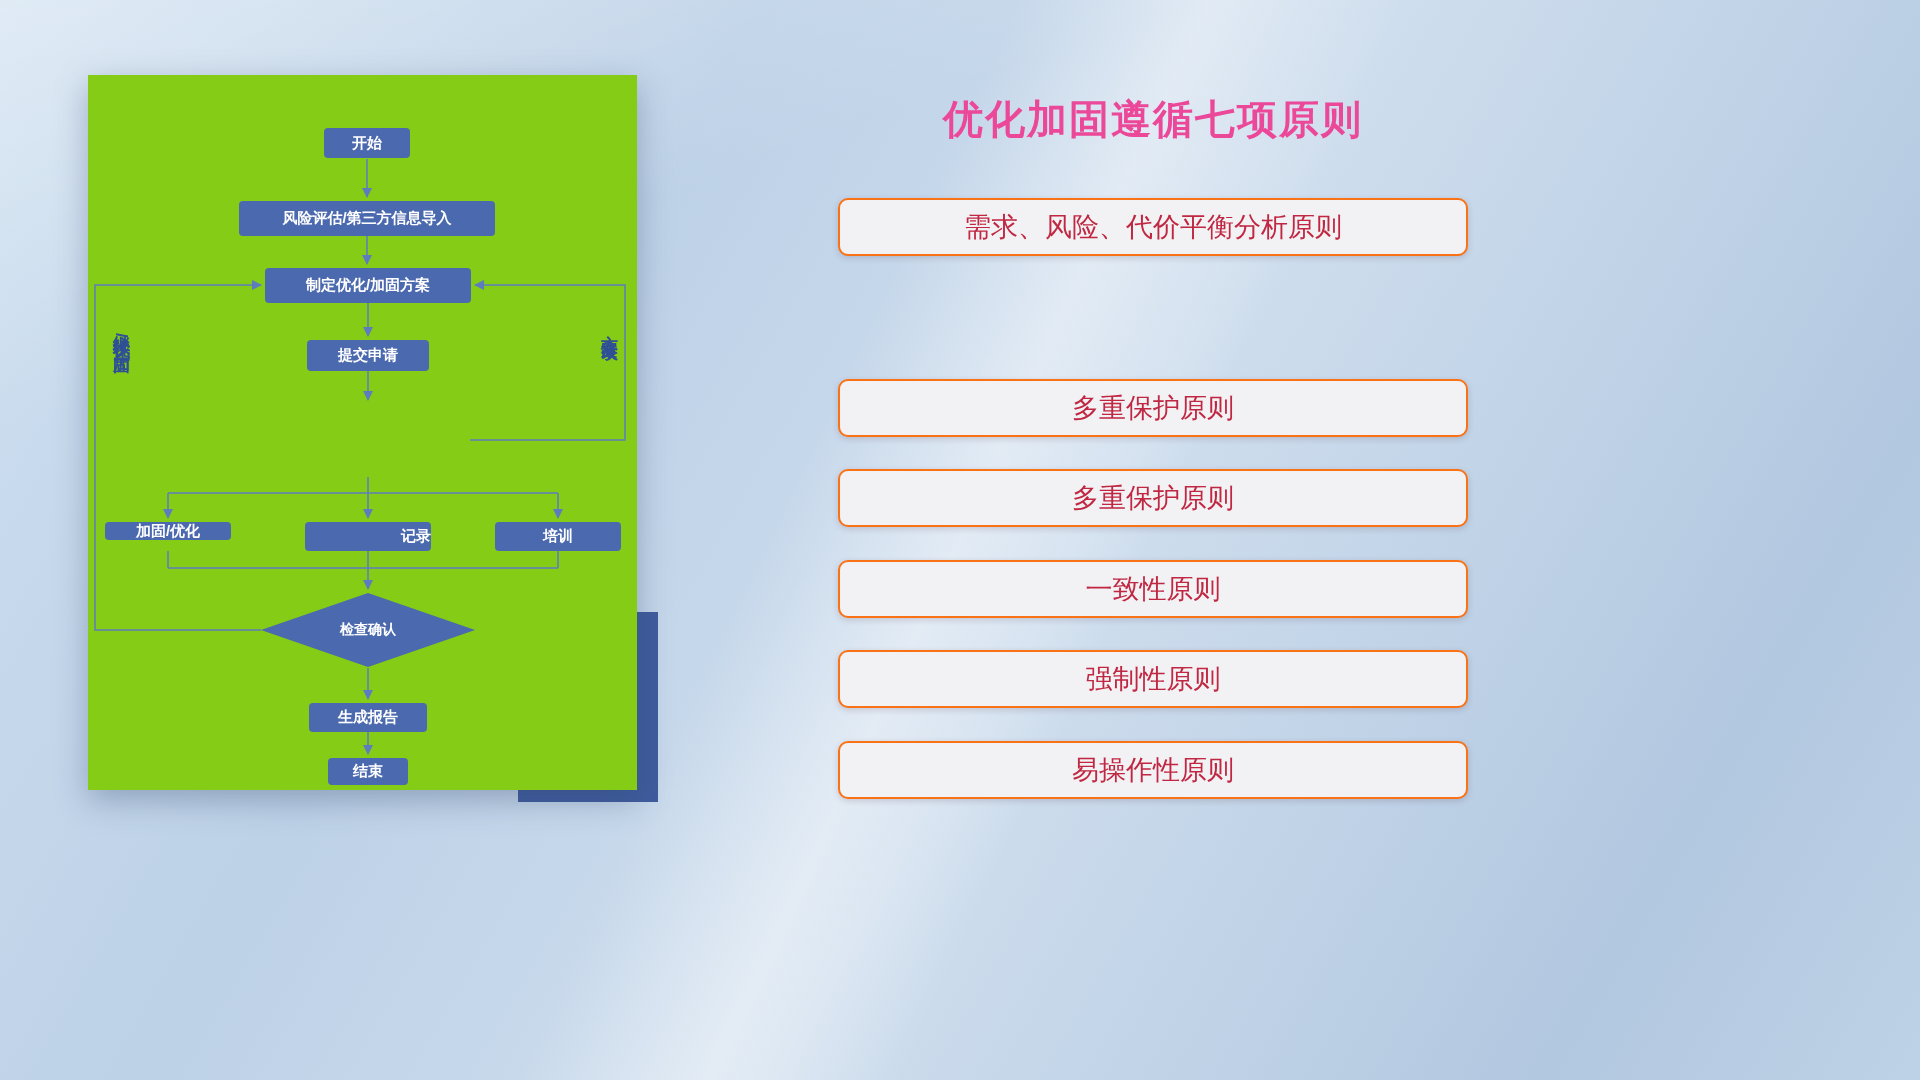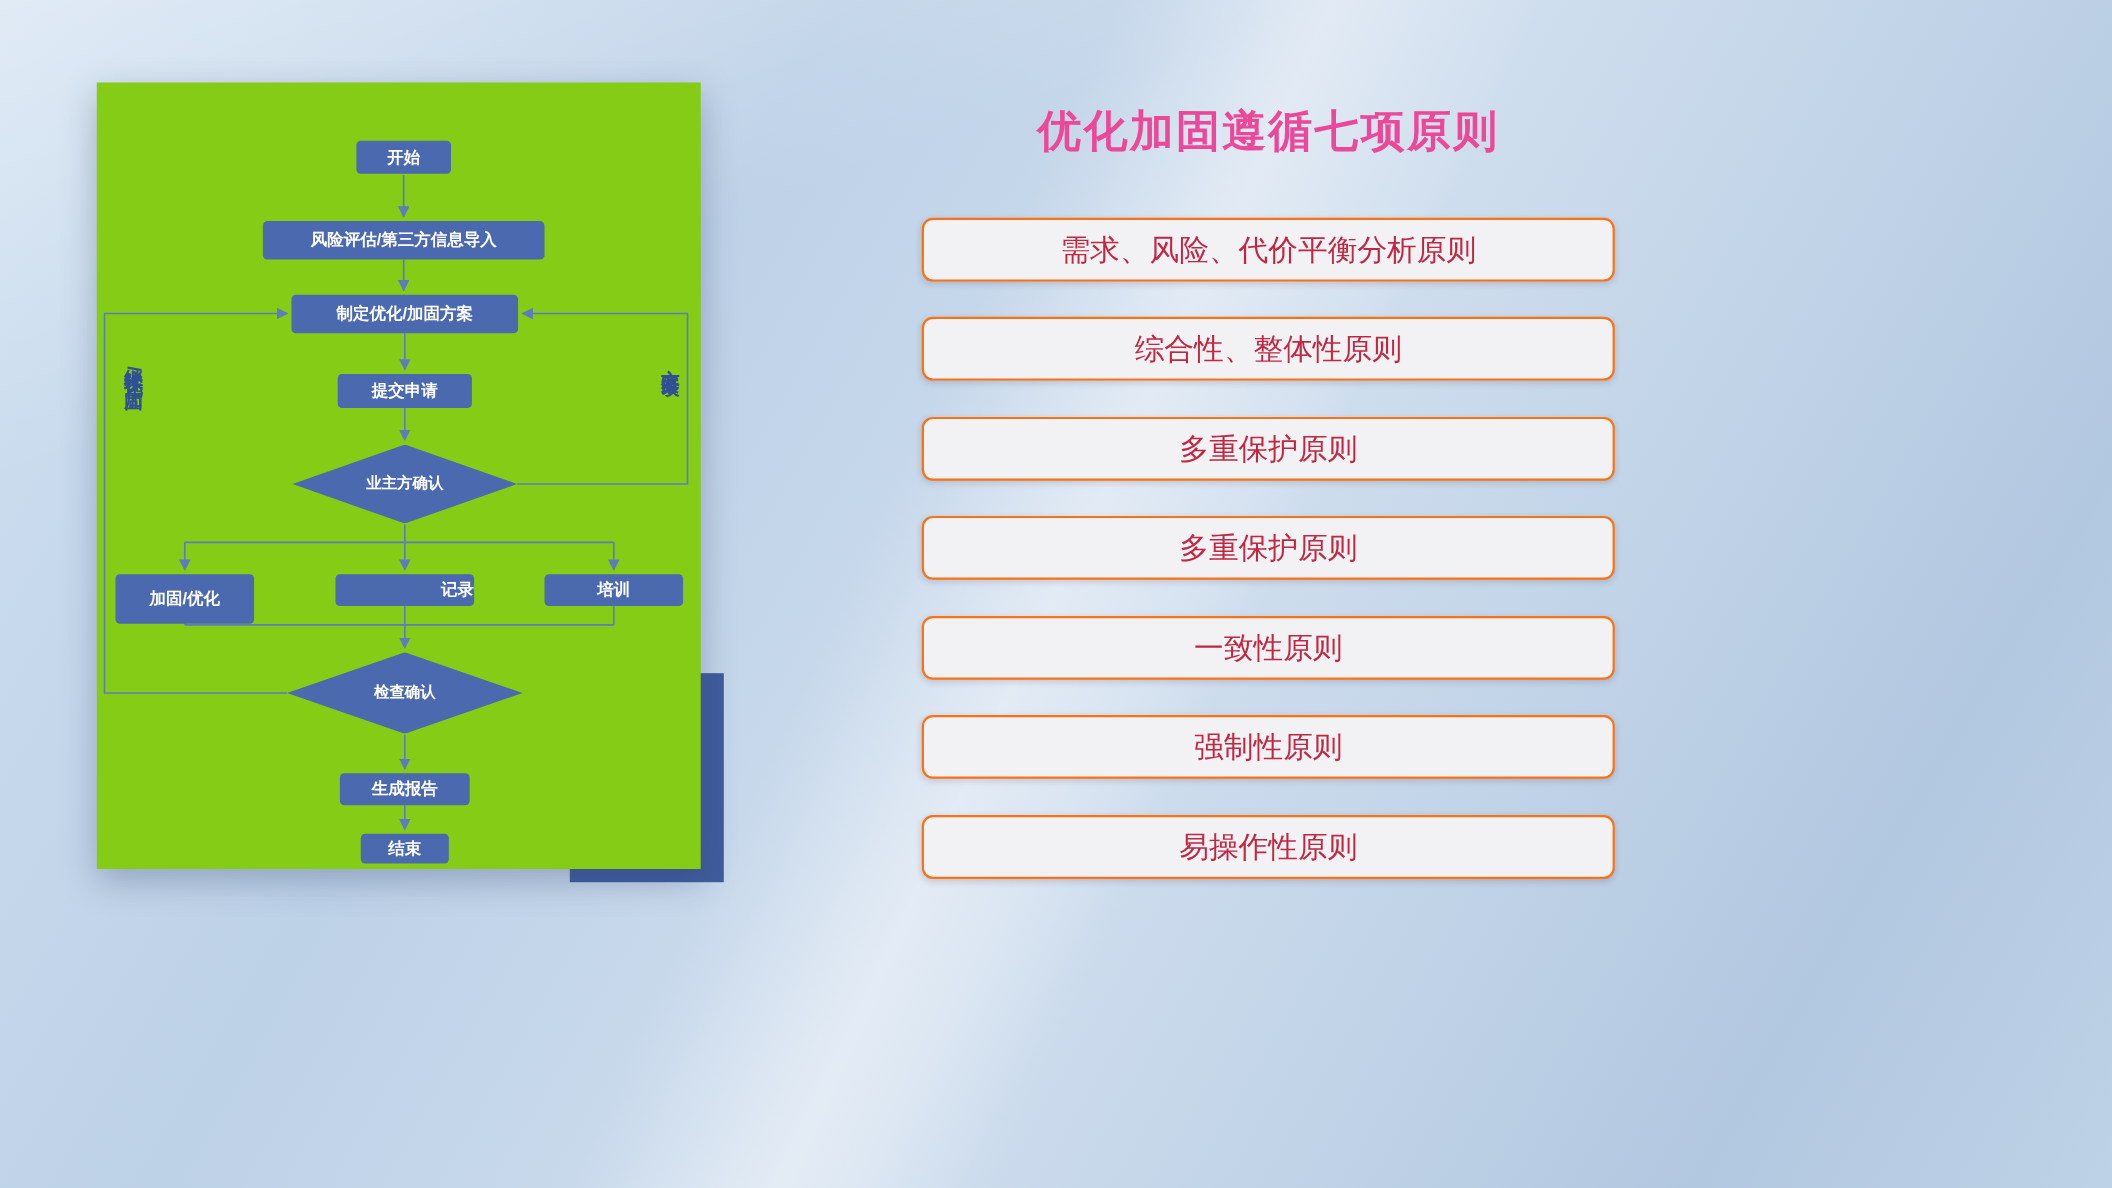--- a/index.html
+++ b/index.html
@@ -41,21 +41,21 @@
     font-weight:bold; font-size:17px; color:#2f4f96; letter-spacing:3px;
     white-space:nowrap;
   }
 
   
   .n-start     { left:236px; top:53px;  width:86px;  height:30px; }
   .n-risk      { left:151px; top:126px; width:256px; height:35px; }
   .n-plan      { left:177px; top:193px; width:206px; height:35px; }
   .n-submit    { left:219px; top:265px; width:122px; height:31px; }
   .n-owner     { left:178px; top:329px; width:204px; height:72px; }
-  .n-reinforce { left:17px;  top:447px; width:126px; height:45px; }
+  .n-reinforce { left:17px;  top:447px; width:126px; height:18px; }
   .n-record    { left:217px; top:447px; width:126px; height:29px;justify-content:flex-end; }
   .n-training  { left:407px; top:447px; width:126px; height:29px; }
   .n-check     { left:173px; top:518px; width:214px; height:74px; }
   .n-report    { left:221px; top:628px; width:118px; height:29px; }
   .n-end       { left:240px; top:683px; width:80px;  height:27px; }
   .l-continue  { left:22px;  top:246px; }
   .l-modify    { left:510px; top:247px; }
 
   
   .page-title{
@@ -121,23 +121,20 @@
     </div>
     <div class="node n-risk">
       <span>风险评估/第三方信息导入</span>
     </div>
     <div class="node n-plan">
       <span>制定优化/加固方案</span>
     </div>
     <div class="node n-submit">
       <span>提交申请</span>
     </div>
-    <div class="diamond n-owner">
-      <span>业主方确认</span>
-    </div>
     <div class="node n-reinforce">
       <span>加固/优化</span>
     </div>
     <div class="node n-record">
       <span>记录</span>
     </div>
     <div class="node n-training">
       <span>培训</span>
     </div>
     <div class="diamond n-check">
@@ -152,23 +149,20 @@
 
     <div class="vlabel l-continue">继续优化/加固</div>
     <div class="vlabel l-modify">方案修改</div>
   </div>
 
   <div class="page-title">优化加固遵循七项原则</div>
 
   <div class="principle p0">
     <span>需求、风险、代价平衡分析原则</span>
   </div>
-  <div class="principle p1">
-    <span>综合性、整体性原则</span>
-  </div>
   <div class="principle p2">
     <span>多重保护原则</span>
   </div>
   <div class="principle p4">
     <span>一致性原则</span>
   </div>
   <div class="principle p3">
     <span>多重保护原则</span>
   </div>
   <div class="principle p5">

